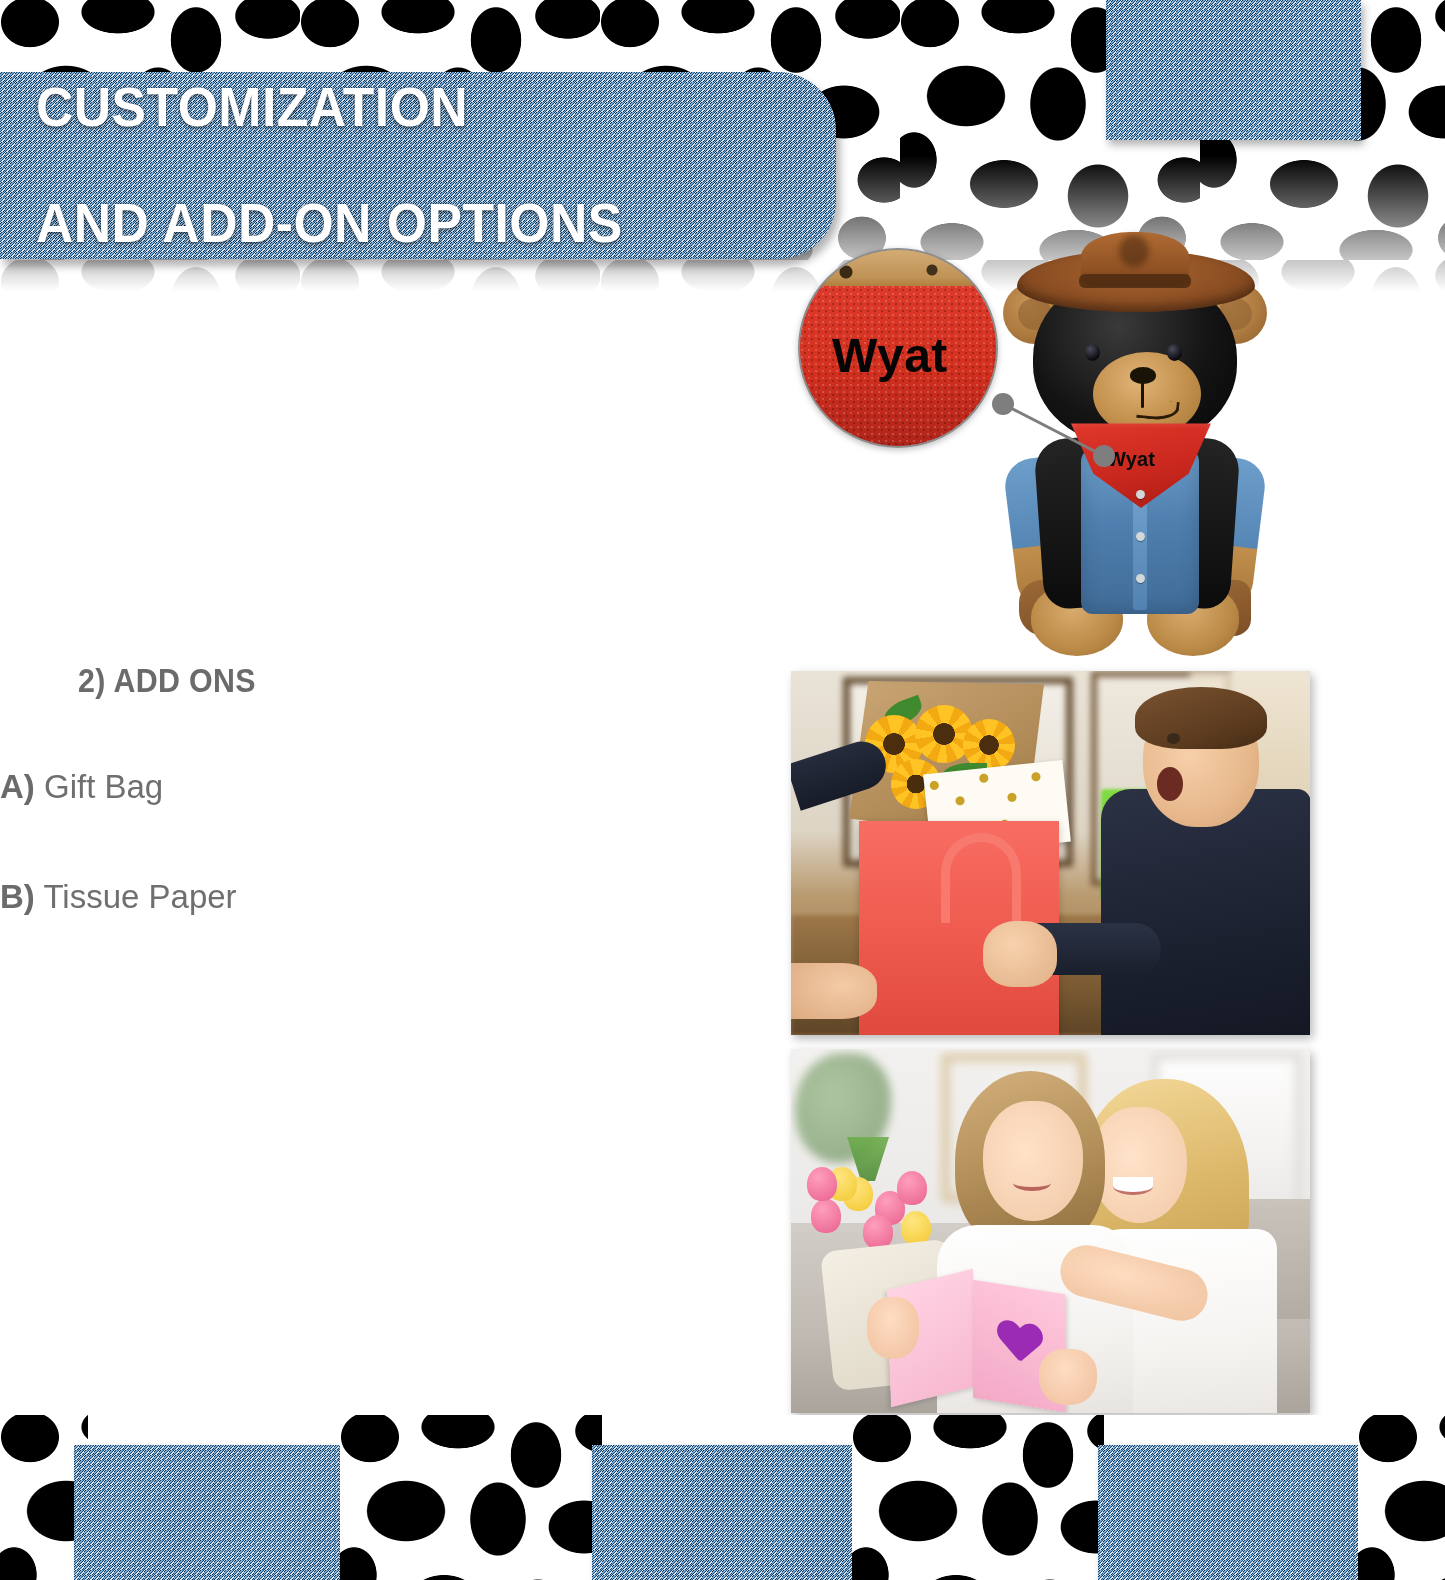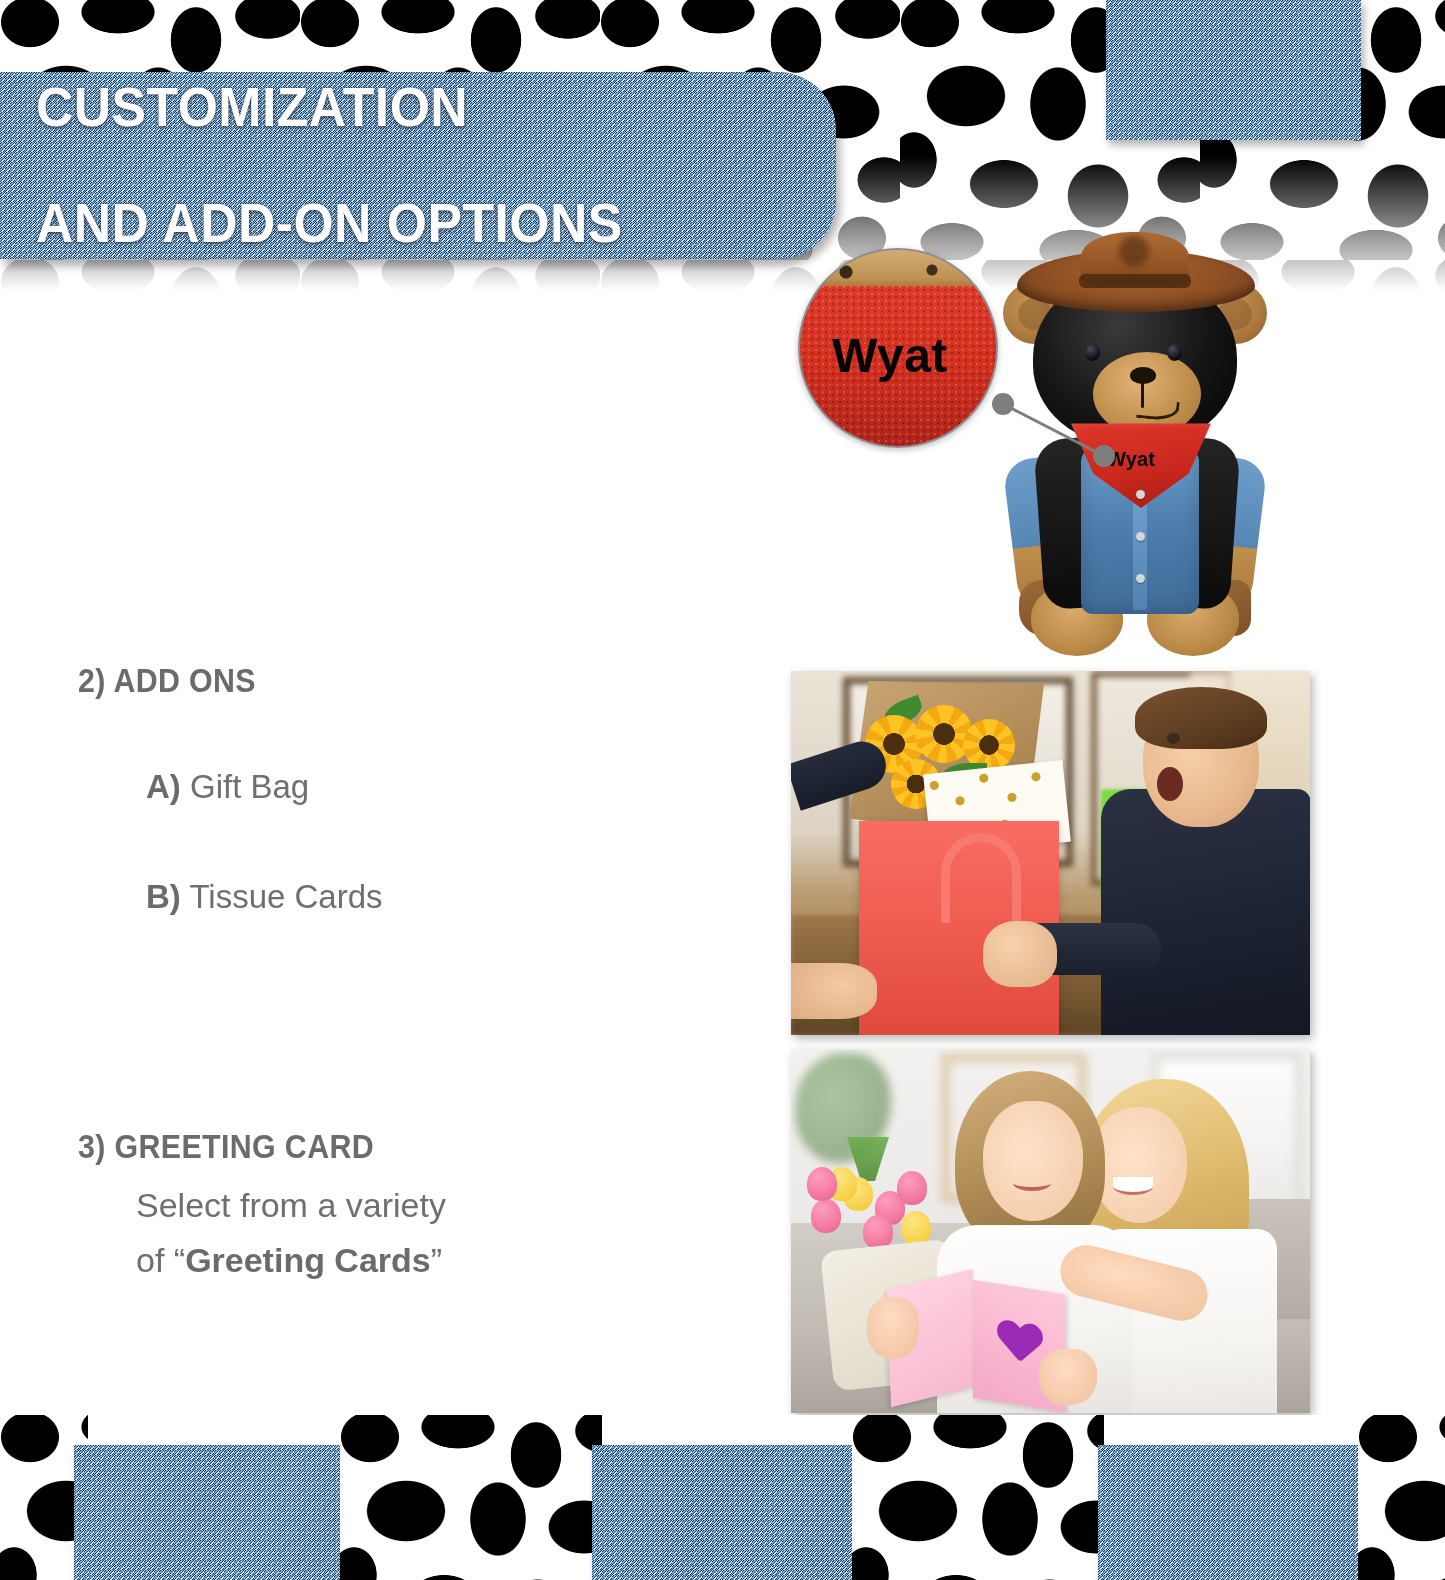--- a/index.html
+++ b/index.html
@@ -118,21 +118,20 @@
     font-weight:normal;
     padding-left:136px;
     margin-top:12px;
     white-space:pre-line;
   }
   .step-body b { font-weight:bold; color:#6b6b6b; }
 
   .sub-item {
     color:#706f6f;
     font-size:33px;
-    padding-left:146px;
     font-weight:normal;
   }
   .sub-item .mark { font-weight:bold; color:#6b6b6b; }
 
   #step1 { top:326px; }
   #step2 { top:662px; }
   #sub-a { top:768px; }
   #sub-b { top:878px; }
   #step3 { top:1128px; }
 
@@ -588,30 +587,23 @@
     <div class="step-head">
       <span>2) ADD ONS</span>
     </div>
   </div>
 
   <div class="step sub-item" id="sub-a">
     <span class="mark">A)</span><span> Gift Bag</span>
   </div>
 
   <div class="step sub-item" id="sub-b">
-    <span class="mark">B)</span><span> Tissue Cards</span>
+    <span class="mark">B)</span><span> Tissue Paper</span>
   </div>
 
-  <div class="step" id="step3">
-    <div class="step-head">
-      <span>3) GREETING CARD</span>
-    </div>
-    <div class="step-body"><span>Select from a variety
-of “</span><b>Greeting Cards</b><span>”</span></div>
-  </div>
 
 </div>
 
 <div class="bear-block">
 
   <div class="magnifier">
     <div class="mag-knit"></div>
     <div class="mag-fur"></div>
     <div class="mag-name">Wyat</div>
   </div>

